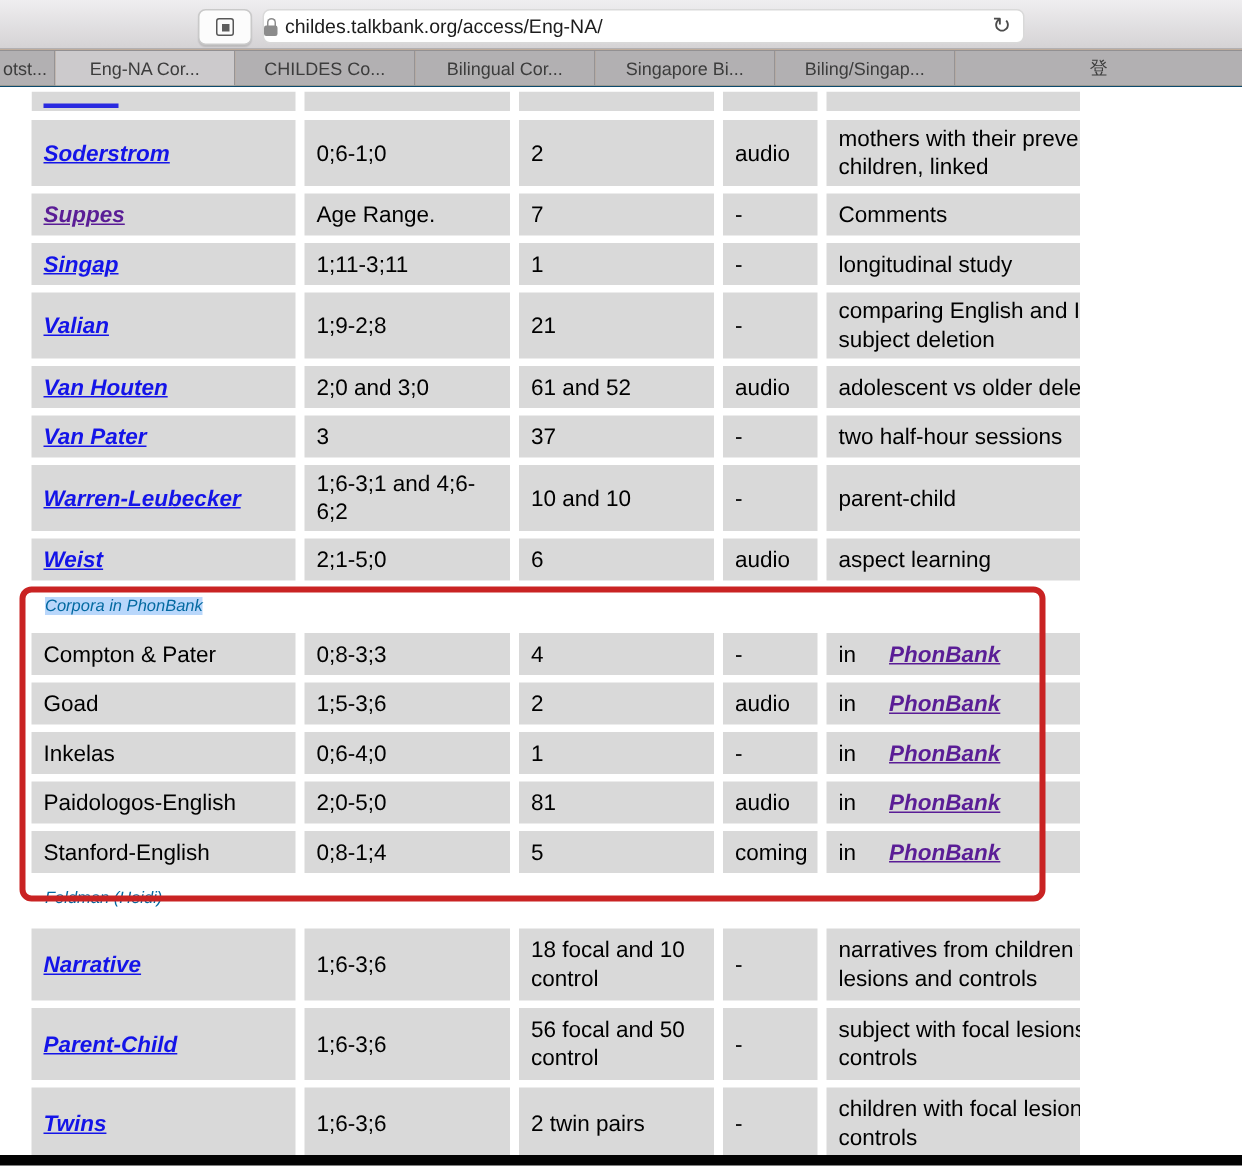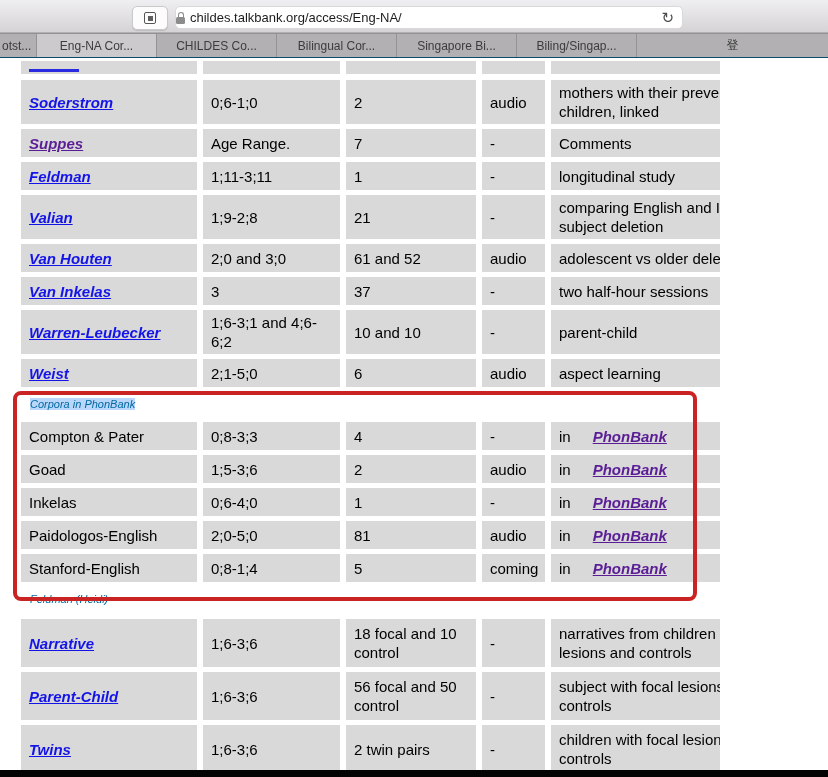--- a/index.html
+++ b/index.html
@@ -128,21 +128,21 @@
         </div>
       <div class="cell">
           <span>-</span>
         </div>
       <div class="cell">
           <span>Comments</span>
         </div>
     </div>
     <div class="row">
       <div class="cell">
-          <a class="clink">Feldman</a>
+          <a class="clink">Singap</a>
         </div>
       <div class="cell">
           <span>1;11-3;11</span>
         </div>
       <div class="cell">
           <span>1</span>
         </div>
       <div class="cell">
           <span>-</span>
         </div>
@@ -179,21 +179,21 @@
         </div>
       <div class="cell">
           <span>audio</span>
         </div>
       <div class="cell">
           <span>adolescent vs older deletion</span>
         </div>
     </div>
     <div class="row">
       <div class="cell">
-          <a class="clink">Van Inkelas</a>
+          <a class="clink">Van Pater</a>
         </div>
       <div class="cell">
           <span>3</span>
         </div>
       <div class="cell">
           <span>37</span>
         </div>
       <div class="cell">
           <span>-</span>
         </div>

